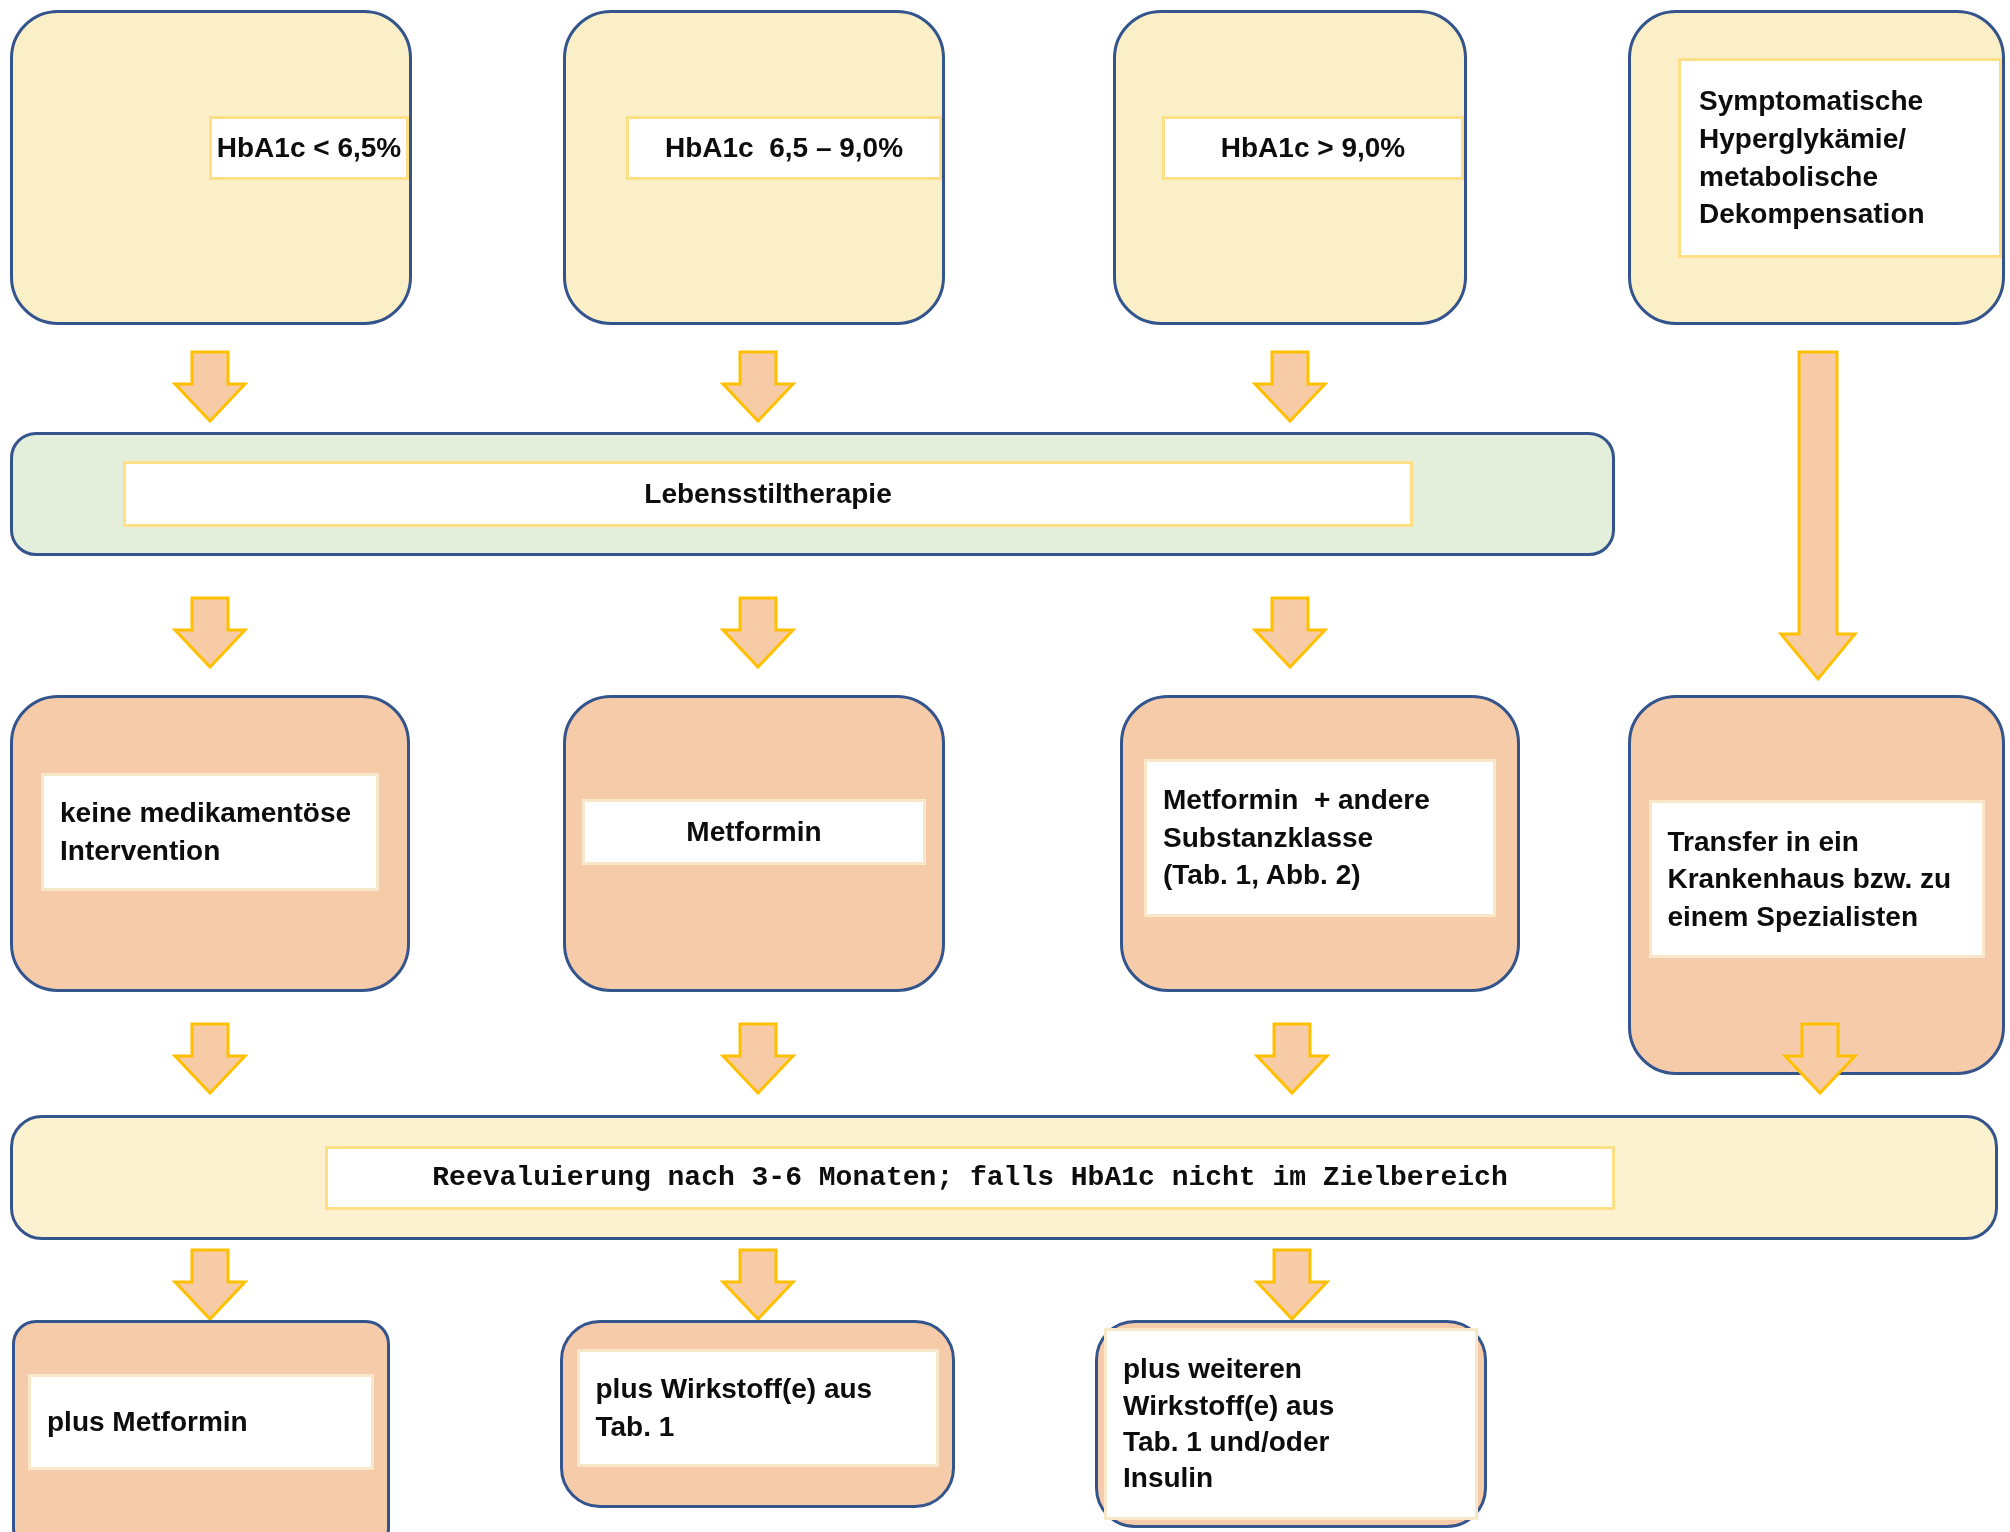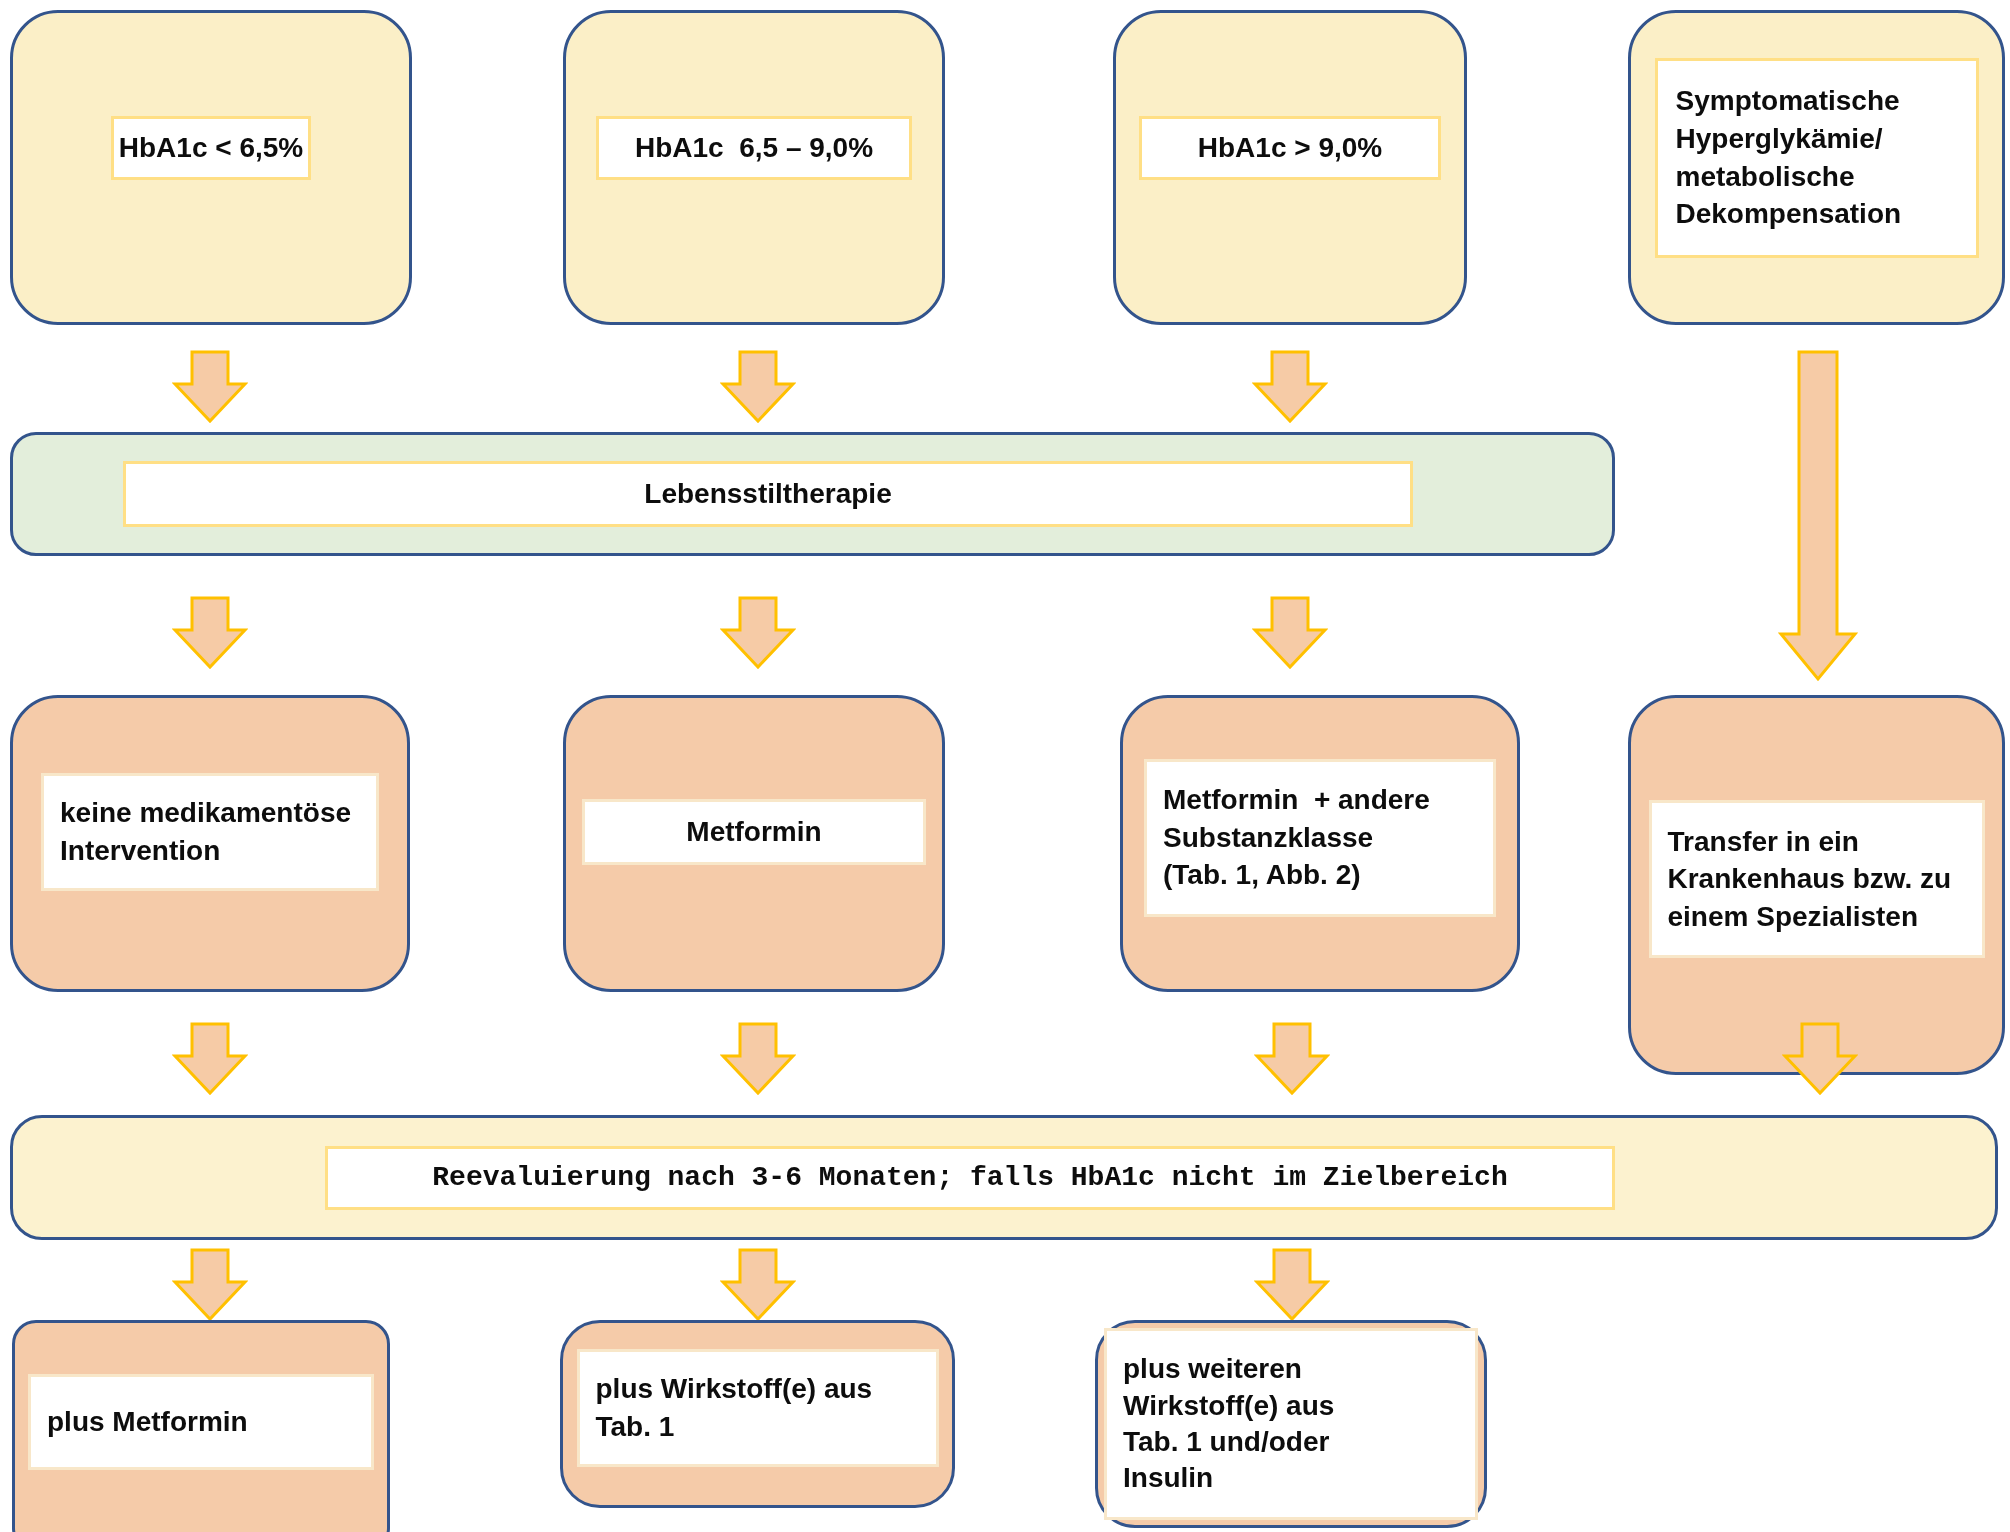--- a/index.html
+++ b/index.html
@@ -17,21 +17,21 @@
   html,body{margin:0;padding:0;background:#ffffff;}
   .stage{
     position:relative;width:2010px;height:1532px;background:#ffffff;overflow:hidden;
     font-family:"Liberation Sans","DejaVu Sans",sans-serif;
   }
   .box{
     position:absolute;box-sizing:border-box;
     border:3px solid var(--box_border);
     display:flex;align-items:center;justify-content:center;
   }
-  .cream{background:var(--cream_fill);border-radius:48px;}
+  .cream{background:var(--cream_fill);border-radius:48px;justify-content:flex-end;}
   .salmon{background:var(--salmon_fill);border-radius:48px;}
   .lbl{
     background:#ffffff;box-sizing:border-box;
     border:3px solid var(--label_border_gold);
     color:var(--text_color);
     font-weight:bold;font-size:28px;line-height:1.34;
     display:flex;align-items:center;
     white-space:pre-wrap;
   }
   .salmonlbl{border-color:var(--label_border_pale);}

